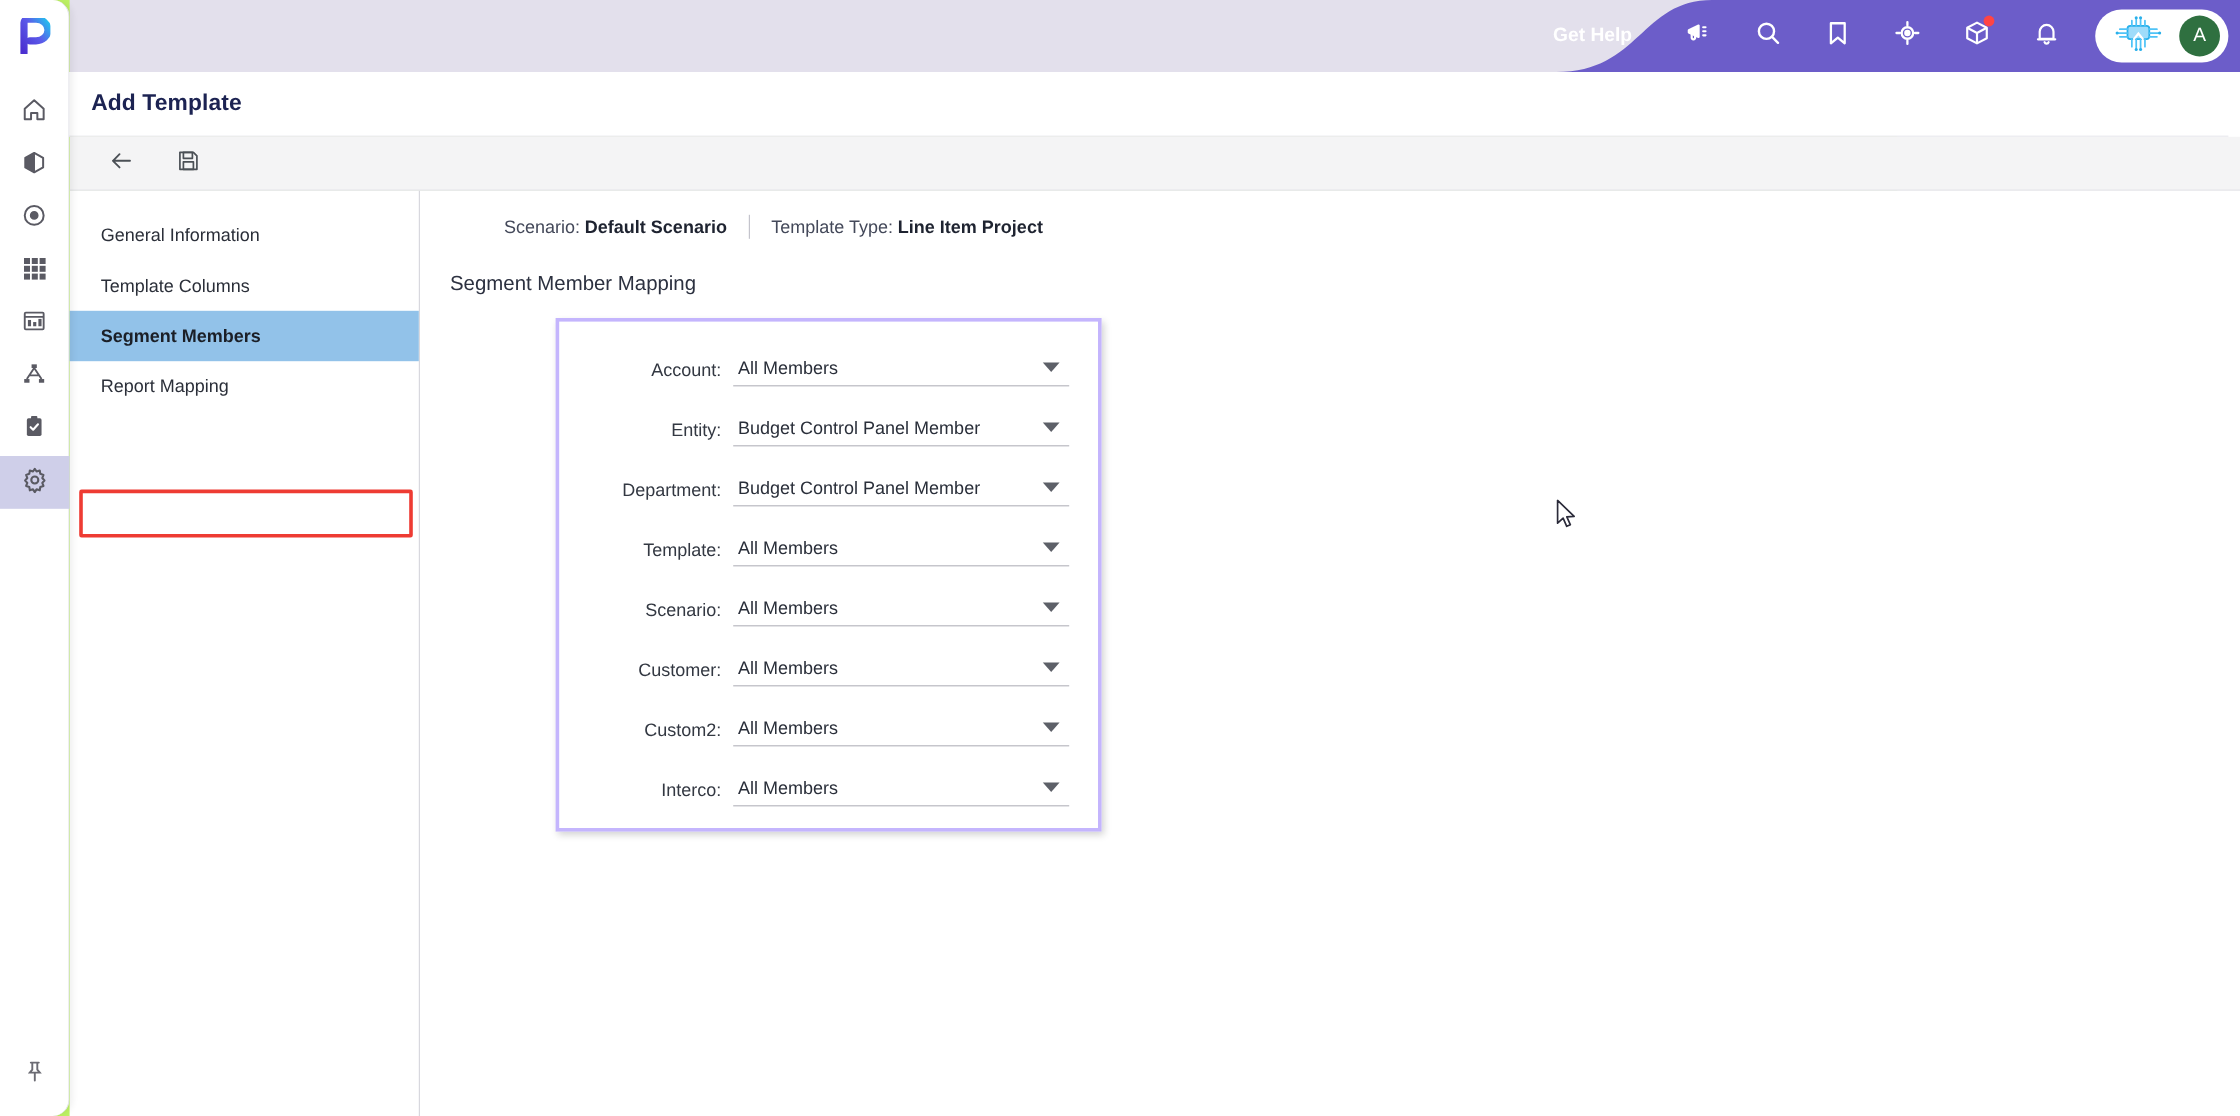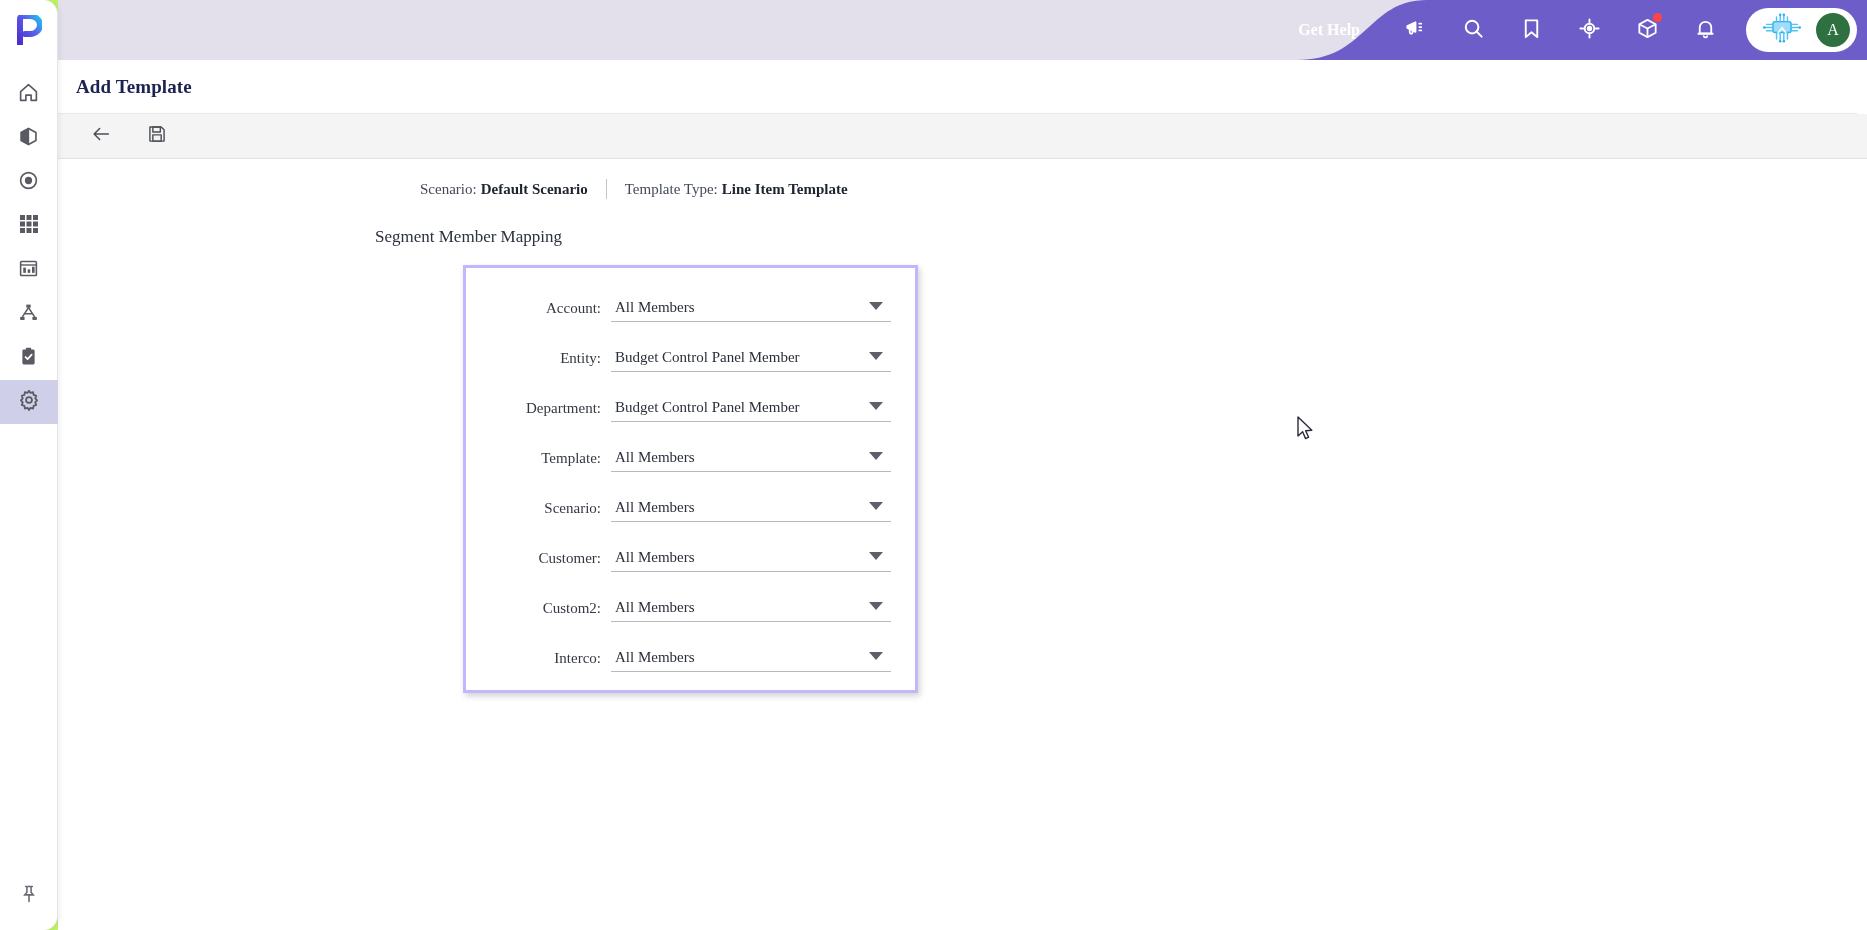--- a/index.html
+++ b/index.html
@@ -10,21 +10,20 @@
     font-family: "Liberation Sans", sans-serif;
     background: #ffffff;
   }
 
   
   .app {
     position: relative;
     width: 1581px;
     height: 930px;
     background: #bef264;
-    font-family: Liberation Serif, serif;
   }
 
   
   .rail {
     position: absolute;
     left: 0; top: 0;
     width: 58px;
     height: 930px;
     background: #ffffff;
     border-right: 1px solid #e3e3ea;
@@ -531,29 +530,44 @@
           <path d="M3.5 3.5 H17 L20.5 7 V20.5 H3.5 Z"></path>
           <rect x="7" y="3.5" width="9" height="6"></rect>
           <rect x="7" y="13" width="10" height="7.5"></rect>
         </svg>
       </span>
     </div>
   </div>
 
   <div class="body-area">
 
+    <div class="nav-col">
+      <div class="nav-item">
+        <span>General Information</span>
+      </div>
+      <div class="nav-item">
+        <span>Template Columns</span>
+      </div>
+      <div class="nav-item selected">
+        <span>Segment Members</span>
+      </div>
+      <div class="nav-item">
+        <span>Report Mapping</span>
+      </div>
+      <div class="nav-highlight"></div>
+    </div>
 
     <div class="main-col">
 
       <div class="crumb-row">
         <span class="crumb-label">Scenario:</span>
         <span class="crumb-value">Default Scenario</span>
         <span class="crumb-sep"></span>
         <span class="crumb-label">Template Type:</span>
-        <span class="crumb-value">Line Item Template</span>
+        <span class="crumb-value">Line Item Project</span>
       </div>
 
       <div class="section-title">Segment Member Mapping</div>
 
       <div class="map-wrap">
         <div class="map-box">
 
           <div class="field-row">
             <div class="field-label">Account:</div>
             <div class="field-select">

